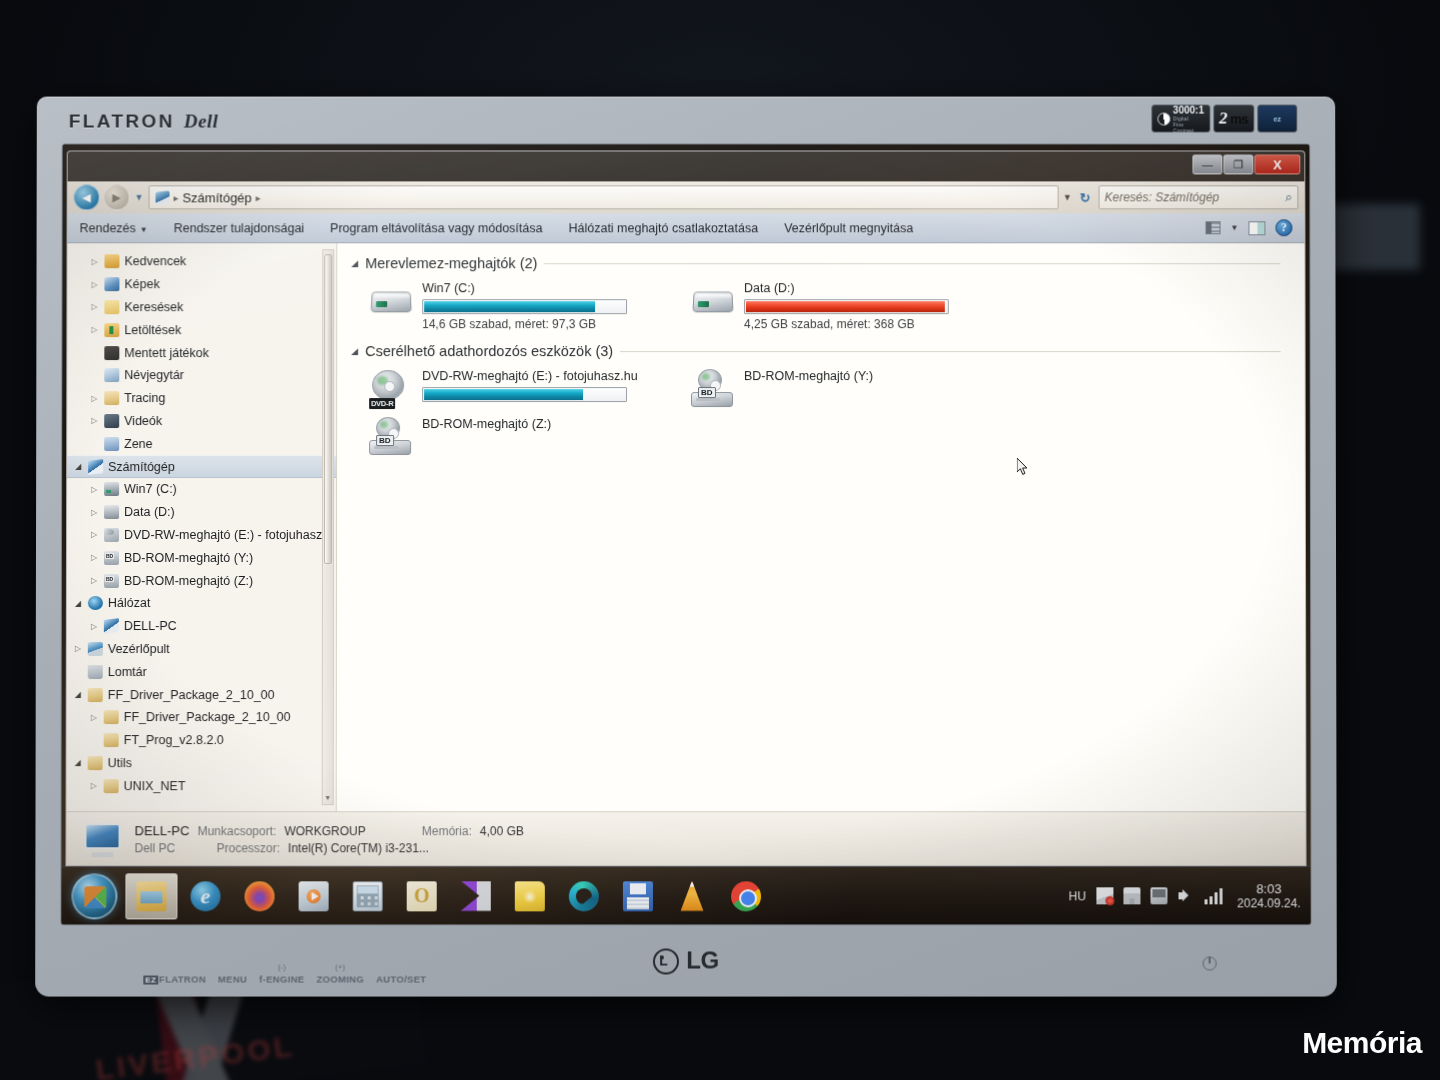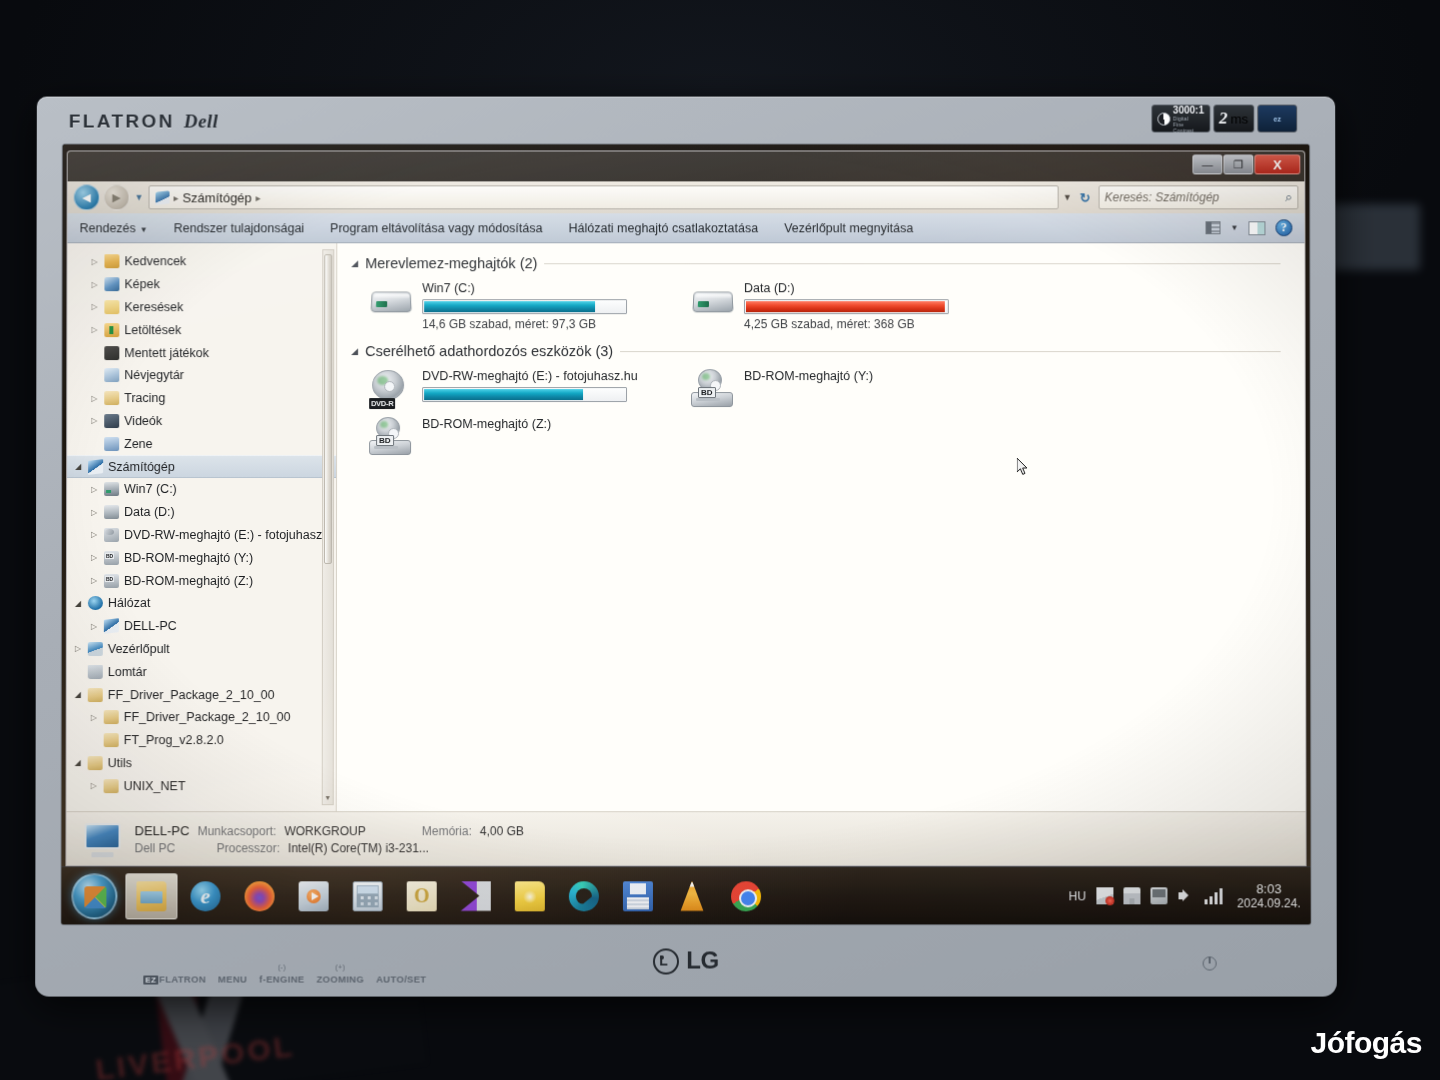--- a/index.html
+++ b/index.html
@@ -633,21 +633,21 @@
   <div class="bg-car" style="left:530px; top:196px; width:100px; height:76px; background:#c9a317;"></div>
   <div class="bg-car" style="left:690px; top:198px; width:95px;  height:72px; background:#1e7a50;"></div>
   <div class="bg-car" style="left:855px; top:200px; width:98px;  height:70px; background:#a3241a;"></div>
   <div class="bg-car" style="left:1020px;top:202px; width:92px;  height:68px; background:#2b4d86;"></div>
   <div class="bg-car" style="left:1180px;top:204px; width:92px;  height:66px; background:#2f3338;"></div>
   <div class="bg-car" style="left:1330px;top:204px; width:90px;  height:66px; background:#46505c;"></div>
   <div class="bg-flag"></div>
   <div class="bg-flagtext">LIVERPOOL</div>
 </div>
 
-<div id="watermark">Jófogás</div>
+<div id="watermark">Memória</div>
 
 <div id="monitor">
 
   <div id="bezel-top">
     <span id="flatron-logo">FLATRON</span>
     <span id="flatron-wide">Dell</span>
 
     <div id="stickers">
       <div class="sticker">
         <span class="sticker-dot"></span>

